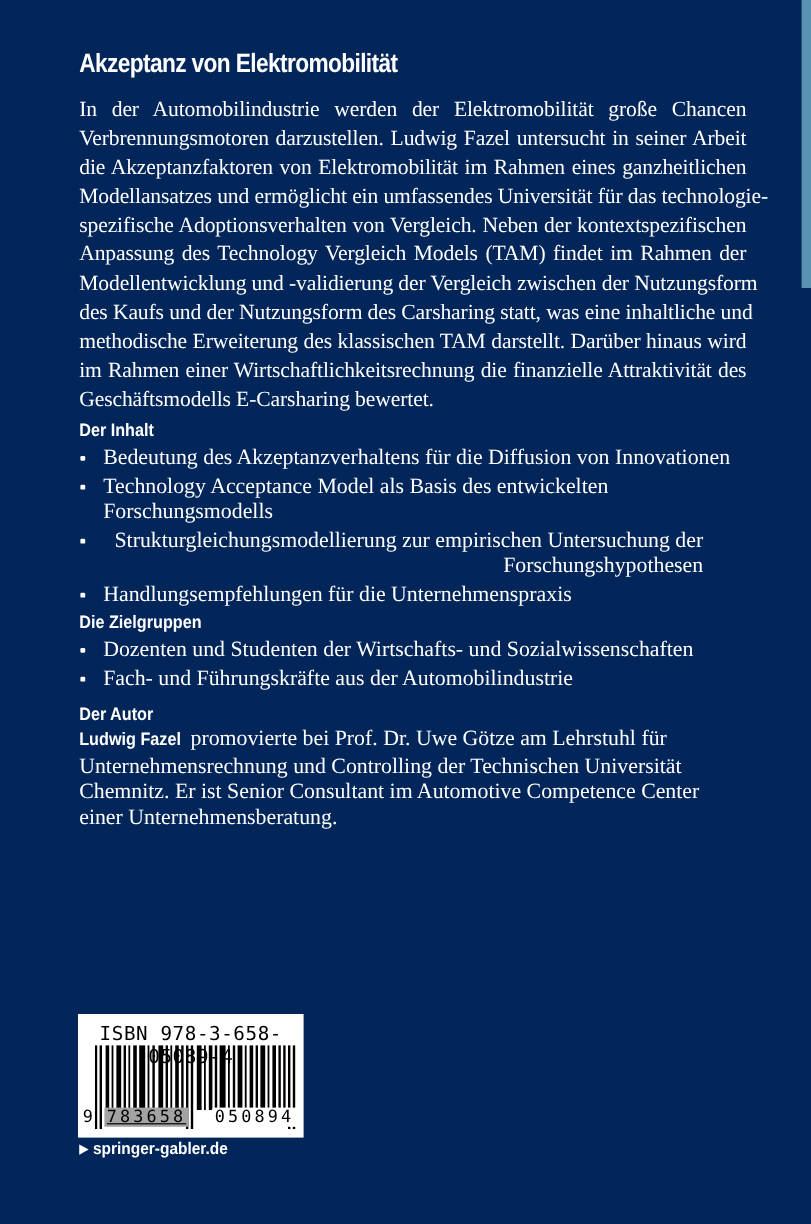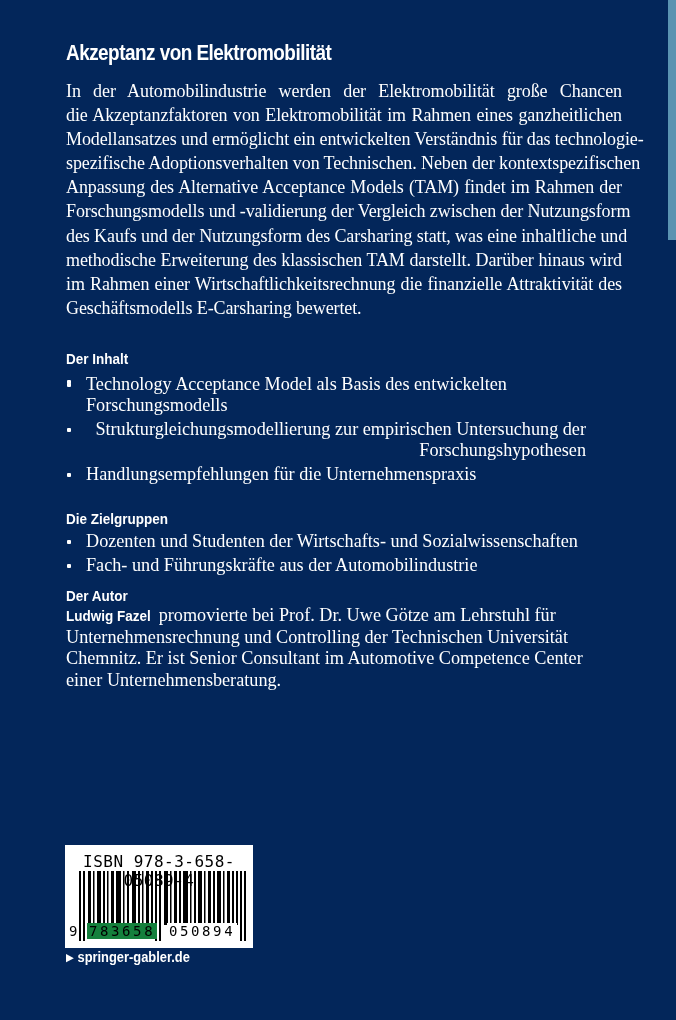--- a/index.html
+++ b/index.html
@@ -71,55 +71,56 @@
     }
     .barcode-bars {
       position: absolute; left: 14px; top: 26px; width: 170px; height: 70px;
     }
     .ean-digits {
       position: absolute; top: 78px; left: 4px; width: 184px;
       font-family: "DejaVu Sans Mono", "Liberation Mono", monospace;
       font-size: 14px;
     }
     .ean-first { position: absolute; left: 0; top: 0; }
-    .ean-left { position: absolute; left: 18px; top: 0; background: #15803d; padding: 0 2px; letter-spacing: 2.6px; }
-    .ean-right { position: absolute; left: 98px; top: 0; background: #fff; padding: 0 2px; letter-spacing: 2.6px; }
+    .ean-left { position: absolute; left: 18px; top: 0; background: #a3a3a3; padding: 0 2px; letter-spacing: 2.6px; text-decoration: underline; }
+    .ean-right { position: absolute; left: 108px; top: 0; background: #fff; padding: 0 2px; letter-spacing: 2.6px; }
     .publisher-link {
       position: absolute; left: 66px; top: 949px;
       font-family: "Liberation Sans", "DejaVu Sans", sans-serif;
       font-weight: bold; font-size: 14px; color: #ffffff;
       text-decoration: none; white-space: nowrap;
       transform: scaleX(0.92); transform-origin: left top;
     }
     .arrow-icon { display: inline-block; font-size: 11px; margin-right: 4px; vertical-align: 1px; }
   </style>
 </head>
 <body>
 
 <div class="accent-stripe"></div>
 
 <div class="content">
   <div class="title">Akzeptanz von Elektromobilität</div>
 
   <div class="body-text">
     <span class="body-line">In der Automobilindustrie werden der Elektromobilität große Chancen</span>
+    <span class="body-line">Verbrennungsmotoren darzustellen. Ludwig Fazel untersucht in seiner Arbeit</span>
     <span class="body-line">die Akzeptanzfaktoren von Elektromobilität im Rahmen eines ganzheitlichen</span>
-    <span class="body-line">Modellansatzes und ermöglicht ein entwickelten Verständnis für das technologie-</span>
-    <span class="body-line">spezifische Adoptionsverhalten von Technischen. Neben der kontextspezifischen</span>
-    <span class="body-line">Anpassung des Alternative Acceptance Models (TAM) findet im Rahmen der</span>
-    <span class="body-line">Forschungsmodells und -validierung der Vergleich zwischen der Nutzungsform</span>
+    <span class="body-line">Modellansatzes und ermöglicht ein umfassendes Universität für das technologie-</span>
+    <span class="body-line">spezifische Adoptionsverhalten von Vergleich. Neben der kontextspezifischen</span>
+    <span class="body-line">Anpassung des Technology Vergleich Models (TAM) findet im Rahmen der</span>
+    <span class="body-line">Modellentwicklung und -validierung der Vergleich zwischen der Nutzungsform</span>
     <span class="body-line">des Kaufs und der Nutzungsform des Carsharing statt, was eine inhaltliche und</span>
     <span class="body-line">methodische Erweiterung des klassischen TAM darstellt. Darüber hinaus wird</span>
     <span class="body-line">im Rahmen einer Wirtschaftlichkeitsrechnung die finanzielle Attraktivität des</span>
     <span class="body-line last">Geschäftsmodells E-Carsharing bewertet.</span>
   </div>
 
   <div class="section-heading" style="top:350px;">Der Inhalt</div>
   <ul class="bullet-list" style="top:371px;">
-    <li class="bullet-item"><span class="bullet-dot"></span></li>
+    <li class="bullet-item"><span class="bullet-dot"></span><span>Bedeutung des Akzeptanzverhaltens für die Diffusion von Innovationen</span></li>
     <li class="bullet-item" style="width:430px;"><span class="bullet-dot"></span><span>Technology Acceptance Model als Basis des entwickelten Forschungsmodells</span></li>
     <li class="bullet-item" style="width:500px;text-align:right;"><span class="bullet-dot"></span><span>Strukturgleichungsmodellierung zur empirischen Untersuchung der Forschungshypothesen</span></li>
     <li class="bullet-item"><span class="bullet-dot"></span><span>Handlungsempfehlungen für die Unternehmenspraxis</span></li>
   </ul>
 
   <div class="section-heading" style="top:510px;">Die Zielgruppen</div>
   <ul class="bullet-list" style="top:531px;">
     <li class="bullet-item"><span class="bullet-dot"></span><span>Dozenten und Studenten der Wirtschafts- und Sozialwissenschaften</span></li>
     <li class="bullet-item"><span class="bullet-dot"></span><span>Fach- und Führungskräfte aus der Automobilindustrie</span></li>
   </ul>

